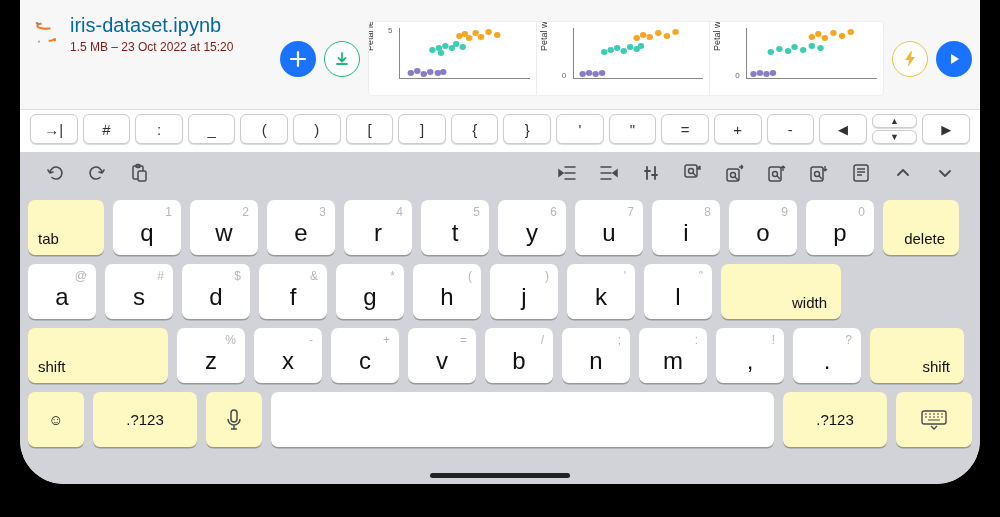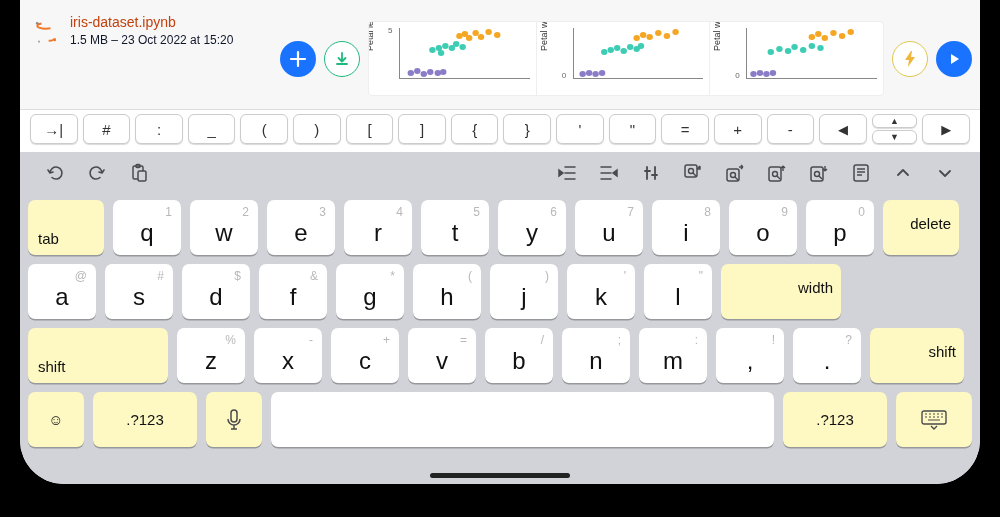--- a/index.html
+++ b/index.html
@@ -5,22 +5,22 @@
     * { margin: 0; padding: 0; box-sizing: border-box; font-family: -apple-system, "Helvetica Neue", Arial, sans-serif; }
     body { width: 1000px; height: 517px; background: #000; overflow: hidden; }
     .window { position: absolute; left: 20px; top: 0; width: 960px; height: 484px; background: #fff; border-radius: 0 0 44px 44px; overflow: hidden; box-shadow: 0 10px 40px rgba(0,0,0,0.6); }
 
     
     .header { height: 110px; display: flex; align-items: stretch; background: #f7f7f7; border-bottom: 1px solid #ddd; }
     .file-card { width: 260px; padding: 14px 12px 0 12px; display: flex; gap: 10px; }
     .file-icon-wrap { width: 28px; height: 28px; display: flex; align-items: center; justify-content: center; margin-top: 4px;}
     .file-icon-wrap svg { width: 28px; height: 28px; }
     .file-texts { display: flex; flex-direction: column; }
-    .file-name { font-size: 14px; color: #c2410c; }
-    .file-meta { font-size: 12px; color: #0f172a; margin-top: 3px; }
+    .file-name { font-size: 20px; color: #0369a1; }
+    .file-meta { font-size: 12px; color: #7f1d1d; margin-top: 3px; }
 
     .header-mid { flex: 1; display: flex; align-items: center; padding: 8px 8px 0 0; gap: 8px; position: relative;}
     .blue-circle { width: 36px; height: 36px; border-radius: 50%; background: #1a73ff; color: #fff; display: flex; align-items: center; justify-content: center; font-size: 22px; font-weight: 300; flex-shrink: 0; }
     .green-down { width: 36px; height: 36px; border-radius: 50%; background: #fff; border: 1px solid #1db97f; display:flex; align-items:center; justify-content:center; flex-shrink:0; color:#1db97f;}
 
     .plots { flex: 1; height: 75px; display: flex; gap: 6px; overflow: hidden; background:#fff; border:1px solid #eee; border-radius:4px;}
     .plot { flex: 1; position: relative; border-right: 1px solid #eee;}
     .plot:last-child { border-right:none; }
     .ylabel { position:absolute; left:2px; top:50%; transform: rotate(-90deg) translate(8px,-6px); transform-origin: left top; font-size:9px; color:#333;}
     .plot-inner { position:absolute; left:30px; right:6px; top:6px; bottom:16px; border-left:1px solid #888; border-bottom:1px solid #888;}
@@ -43,21 +43,21 @@
     .kb-tool .ic { width:22px; height:22px; display:flex; align-items:center; justify-content:center; color:#4a4a4d; font-size:18px;}
 
     
     .keyboard { position:absolute; top:194px; left:0; right:0; bottom:0; background:#d1d3d8; padding:6px 8px 12px 8px; }
     .krow { display:flex; gap:9px; margin-bottom:9px; }
     .key { height:55px; background:#fff; border-radius:7px; box-shadow: 0 1.5px 0 rgba(0,0,0,0.28); display:flex; align-items:flex-end; justify-content:center; padding-bottom:8px; color:#111; position:relative; }
     .key .main { font-size:24px; font-weight:400; }
     .key .alt { position:absolute; top:5px; right:9px; font-size:12px; color:#b8b8b8; }
     .key.func { background:#fef9c3; align-items:flex-end; justify-content:flex-start; padding-left:10px; }
     .key.func .main { font-size:15px; }
-    .key.func.right { justify-content:flex-end; padding-right:8px; padding-left:0;align-items:center; }
+    .key.func.right { justify-content:flex-end; padding-right:14px; padding-left:0; }
     .key.func.center { justify-content:center; align-items:center; padding:0;}
     .key.space { background:#fff; }
 
     .home-bar { position:absolute; bottom:6px; left:50%; transform:translateX(-50%); width:140px; height:5px; background:#222; border-radius:3px;}
   </style>
 </head>
 <body>
 
 <div class="window">
 

